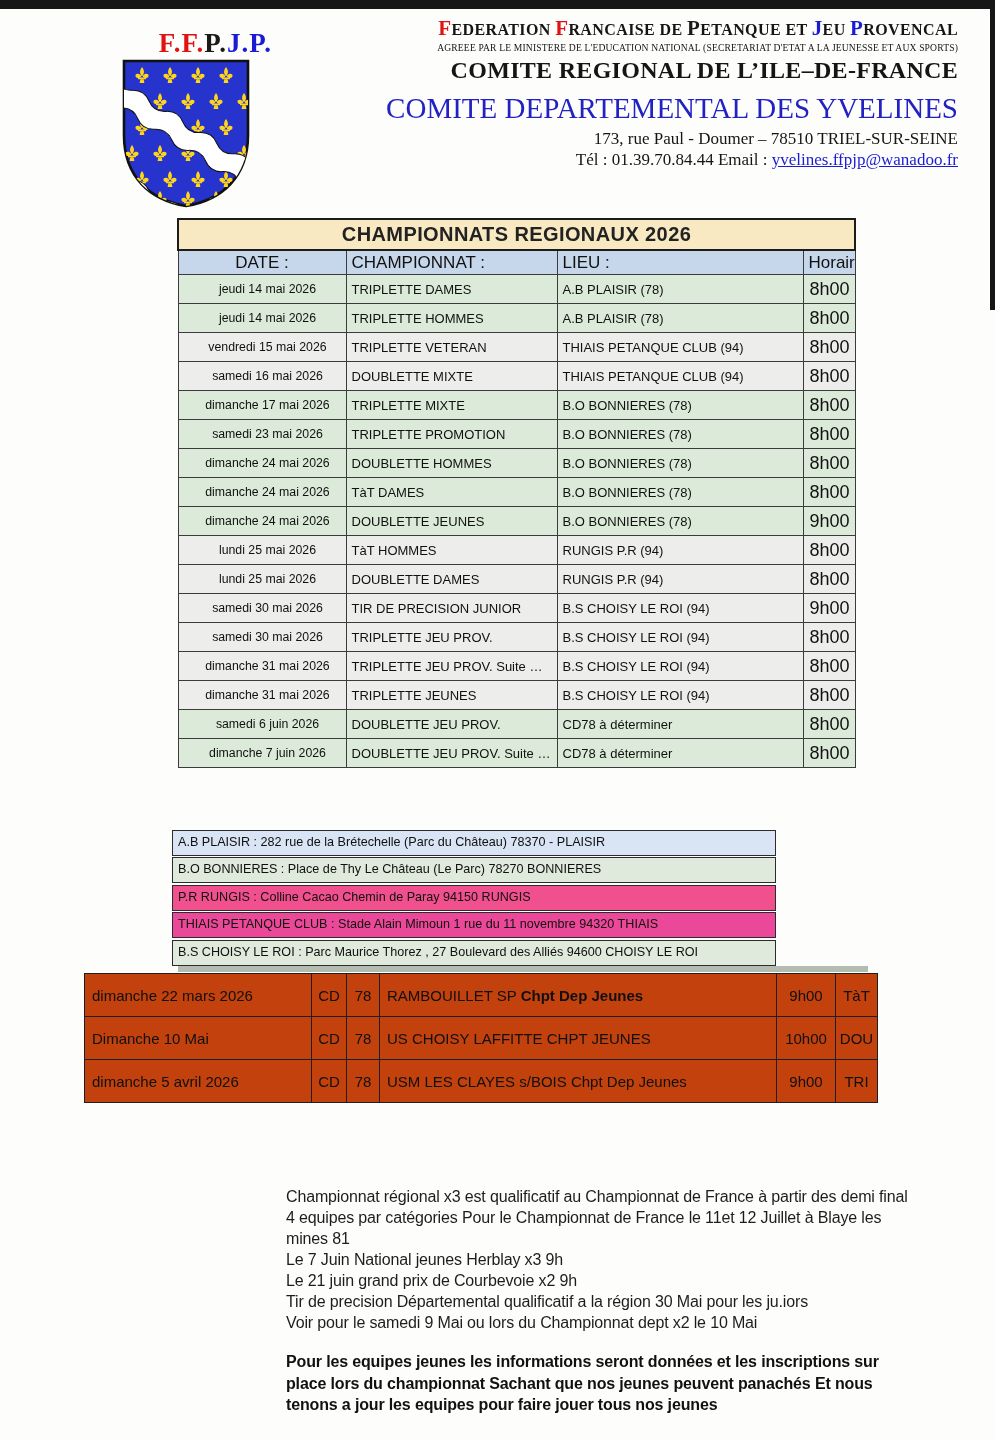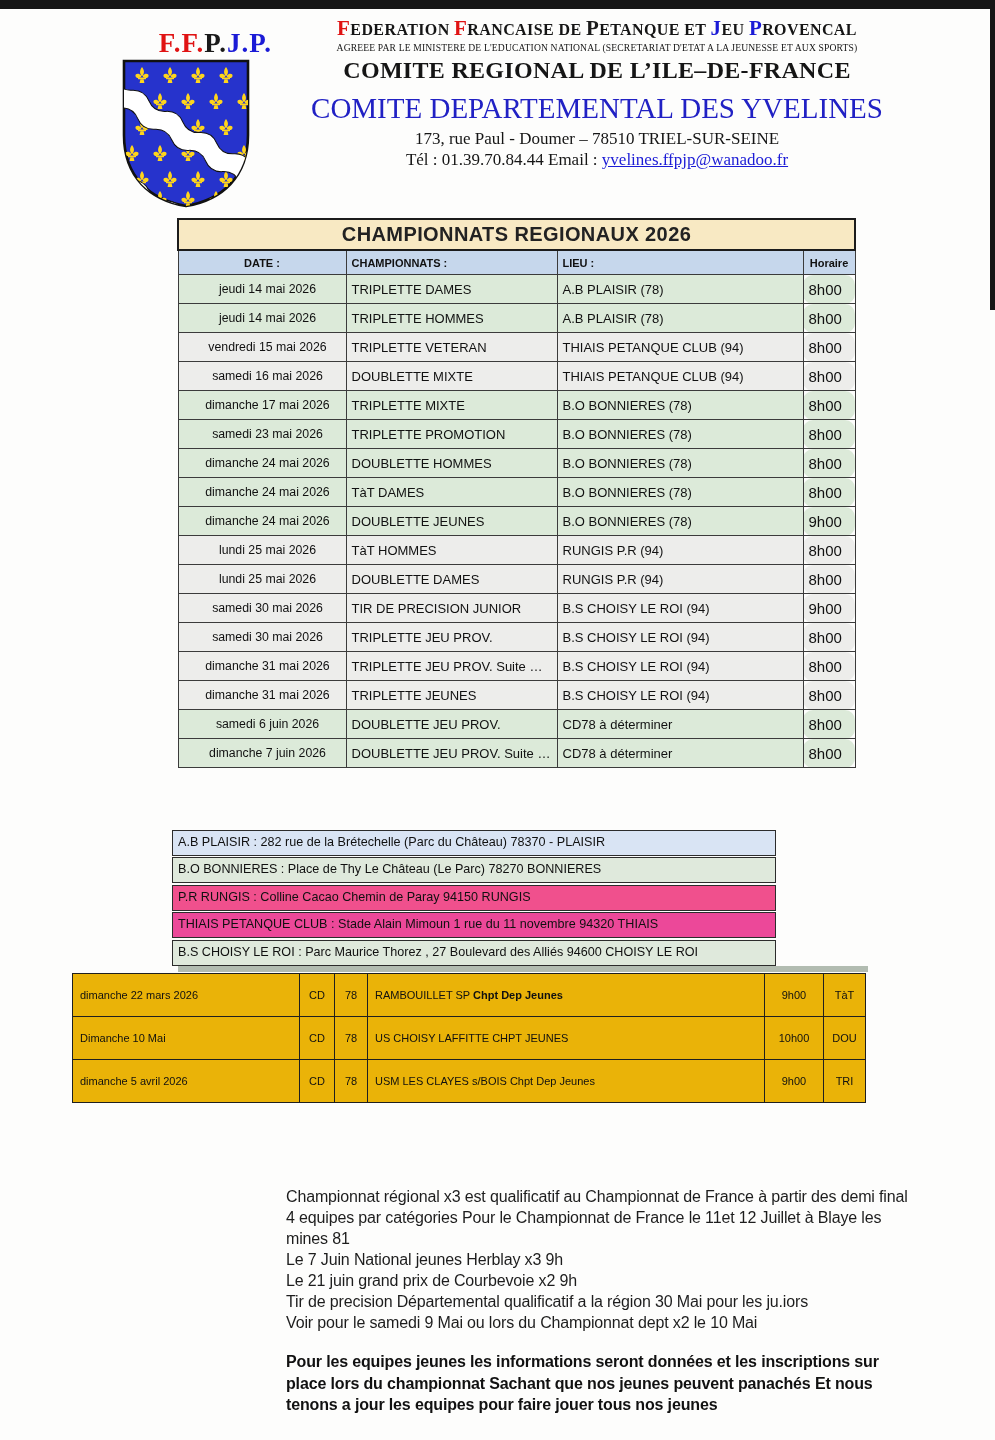--- a/index.html
+++ b/index.html
@@ -5,58 +5,58 @@
   html,body{margin:0;padding:0;background:#ffffff;}
   .page{position:relative;width:995px;height:1440px;background:#fdfdfc;overflow:hidden;
         font-family:"Liberation Sans",sans-serif;color:#141414;}
   .top-edge{position:absolute;left:0;top:0;width:995px;height:9px;background:#161616;}
   .right-edge{position:absolute;right:0;top:0;width:5px;height:310px;background:#161616;}
 
   
   .logo-text{position:absolute;left:112px;top:16px;width:160px;text-align:right;
              font-family:"Liberation Serif",serif;font-weight:bold;font-size:27px;letter-spacing:1px;margin-top:12px;}
   .shield{position:absolute;left:120px;top:57px;}
-  .head-center{position:absolute;left:244px;top:16px;width:706px;text-align:center;
+  .head-center{position:absolute;left:252px;top:16px;width:706px;text-align:right;
                font-family:"Liberation Serif",serif;color:#151515;}
   .fed-line{font-weight:bold;font-size:16px;letter-spacing:.4px;white-space:nowrap;}
   .fed-line .ini{font-size:21px;}
   .red{color:#e01313}.blue{color:#1b1bd6}.dark{color:#1a1a1a}
   .agree{font-size:9.6px;margin-top:1px;letter-spacing:.15px;white-space:nowrap;}
   .regional{font-size:24px;font-weight:bold;margin-top:4px;letter-spacing:.3px;white-space:nowrap;}
   .dept{font-size:29px;font-weight:normal;color:#2121c4;margin-top:8px;white-space:nowrap;}
   .addr{font-size:17px;margin-top:4px;}
   .contact{font-size:17px;margin-top:1px;}
   .email{color:#1b1bd6;text-decoration:underline;cursor:pointer;}
 
   
   .sched{position:absolute;left:177px;top:218px;width:677px;border-collapse:collapse;
          table-layout:fixed;font-size:12.5px;color:#111;}
   .sched td,.sched th{border:1.6px solid #3b3b3b;height:28px;padding:0 5px;
                       overflow:hidden;white-space:nowrap;vertical-align:middle;}
   .sched .title{background:#f8e9c3;font-weight:bold;font-size:20px;text-align:center;
                 height:29px;border:2px solid #1c1c1c;letter-spacing:.4px;color:#222;}
-  .sched thead th{background:#c6d7ec;font-weight:bold;font-size:11px;height:23px;}
+  .sched thead th{background:#c6d7ec;font-weight:normal;font-size:17px;height:23px;}
   .sched th.c0,.sched th.c3{text-align:center;}
   .sched th.c1,.sched th.c2{text-align:left;}
   .sched td.d{text-align:center;font-size:12.3px;padding-left:16px;}
   .sched td.ch,.sched td.li{text-align:left;font-size:13px;}
-  .sched td.h{text-align:left;font-size:15px;border-radius:10px;}
+  .sched td.h{text-align:right;font-size:18px;}
   .sched tr.green td{background:#dcead9;}
   .sched tr.gray td{background:#ededeb;}
 
   
   .legend{position:absolute;left:172px;top:830px;width:604px;}
   .legend .vrow{box-sizing:border-box;height:26px;line-height:23px;border:1.6px solid #2c2c2c;
                 margin-bottom:1.4px;padding-left:5px;font-size:12.6px;color:#101010;
                 white-space:nowrap;overflow:hidden;}
   .legend-rule{position:absolute;left:178px;top:966px;width:690px;height:6px;background:#b2bcb1;}
 
   
-  .events{position:absolute;left:72px;top:973px;width:793px;border-collapse:collapse;
-          table-layout:fixed;font-size:11px;color:#101010;background:#eab308;}
+  .events{position:absolute;left:84px;top:973px;width:793px;border-collapse:collapse;
+          table-layout:fixed;font-size:15px;color:#101010;background:#c2410c;}
   .events td{border:1.6px solid #1f1f1f;height:42px;padding:0 7px;white-space:nowrap;
              overflow:hidden;vertical-align:middle;}
   .events td.center{text-align:center;padding:0 2px;}
   .events b{font-weight:bold;}
 
   
   .notes{position:absolute;left:286px;top:1186px;width:672px;font-size:16px;line-height:21px;
          color:#1d1d1d;letter-spacing:-0.15px;}
   .notes-bold{position:absolute;left:286px;top:1351px;width:636px;font-weight:bold;
               font-size:16px;line-height:21.5px;color:#111;letter-spacing:-0.15px;}
@@ -135,21 +135,21 @@
         <col style="width:211px">
         <col style="width:246px">
         <col style="width:52px">
       </colgroup>
     <thead>
       <tr>
           <td class="title" colspan="4">CHAMPIONNATS REGIONAUX 2026</td>
         </tr>
       <tr>
         <th class="c0">DATE :</th>
-        <th class="c1">CHAMPIONNATS :</th>
+        <th class="c1">CHAMPIONNAT :</th>
         <th class="c2">LIEU :</th>
         <th class="c3">Horaire</th>
       </tr>
     </thead>
     <tbody id="sched-body">
         <tr class="green">
           <td class="d">jeudi 14 mai 2026</td>
           <td class="ch">TRIPLETTE DAMES</td>
           <td class="li">A.B PLAISIR (78)</td>
           <td class="h">8h00</td>

